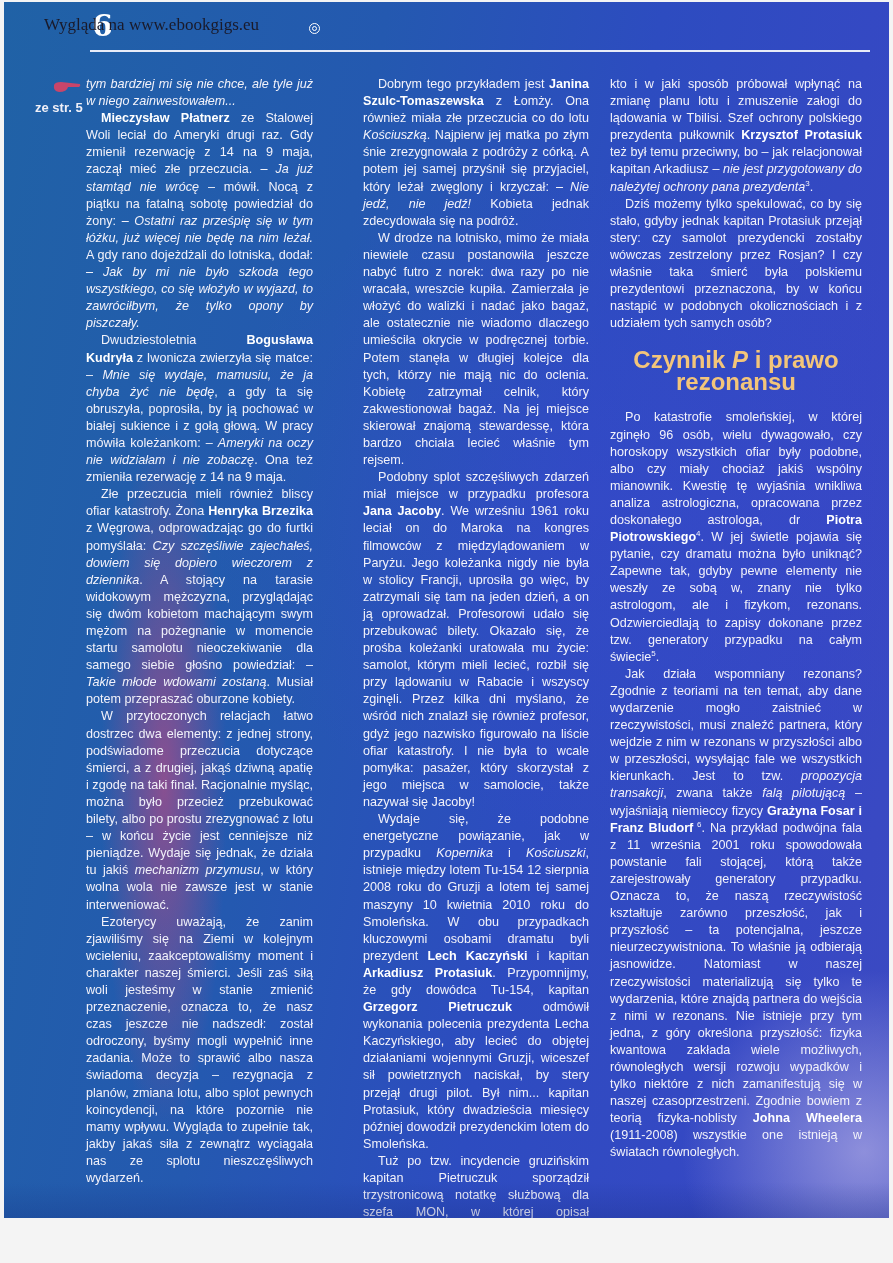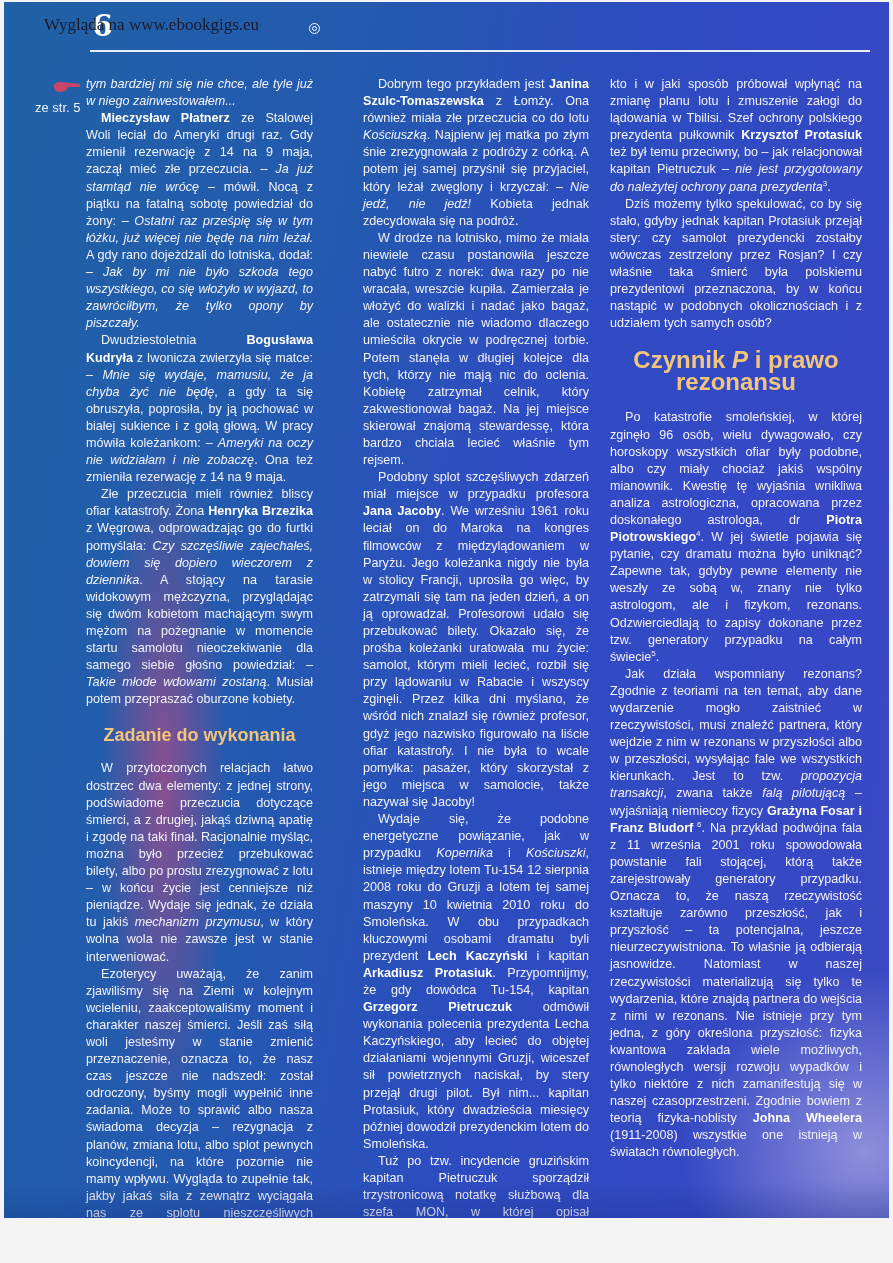--- a/index.html
+++ b/index.html
@@ -41,21 +41,21 @@
     position: absolute; left: 86px; top: 48px; width: 780px; height: 2px; background: #e8ecf8;
   }
   .watermark {
     position: absolute; left: 40px; top: 13px;
     font-family: "Liberation Serif", serif; font-size: 17px; color: #1a1a2a;
   }
   .pointer-icon {
     position: absolute; left: 49px; top: 79px; width: 28px; height: 12px;
   }
   .ref-note {
-    position: absolute; left: 31px; top: 98px; font-size: 13px; color: #f0f0f8;
+    position: absolute; left: 31px; top: 98px; font-size: 13px; color: #f0f0f8; font-weight: bold;
   }
   .col {
     position: absolute; top: 74px; color: #f2f2fa;
     font-size: 12.6px; line-height: 17.1px; text-align: justify;
     hyphens: manual;
   }
   .col p { margin: 0; text-indent: 15px; }
   .col p.noindent { text-indent: 0; }
   .col b { font-weight: bold; color: #ffffff; }
   .col i { font-style: italic; }
@@ -88,35 +88,34 @@
   <svg class="pointer-icon" viewBox="0 0 28 12">
     <path d="M1 4 Q2 1 8 1 L27 3 Q28 5 26 6 L15 6 Q14 11 6 11 Q0 10 1 4 Z" fill="#c8456a"></path>
   </svg>
   <span class="ref-note">ze str. 5</span>
 
   <div class="col" id="col1">
     <p class="noindent"><i>tym bardziej mi się nie chce, ale tyle już w niego zainwestowałem...</i></p>
     <p><b>Mieczysław Płatnerz</b><span> ze Stalowej Woli leciał do Ameryki drugi raz. Gdy zmienił rezerwację z 14 na 9 maja, zaczął mieć złe przeczucia. </span><i>– Ja już stamtąd nie wrócę</i><span> – mówił. Nocą z piątku na fatalną sobotę powiedział do żony: </span><i>– Ostatni raz prześpię się w tym łóżku, już więcej nie będę na nim leżał.</i><span> A gdy rano dojeżdżali do lotniska, dodał: </span><i>– Jak by mi nie było szkoda tego wszystkiego, co się włożyło w wyjazd, to zawróciłbym, że tylko opony by piszczały.</i></p>
     <p><span>Dwudziestoletnia </span><b>Bogusława Kudryła</b><span> z Iwonicza zwierzyła się matce: – </span><i>Mnie się wydaje, mamusiu, że ja chyba żyć nie będę</i><span>, a gdy ta się obruszyła, poprosiła, by ją pochować w białej sukience i z gołą głową. W pracy mówiła koleżankom: – </span><i>Ameryki na oczy nie widziałam i nie zobaczę</i><span>. Ona też zmieniła rezerwację z 14 na 9 maja.</span></p>
     <p><span>Złe przeczucia mieli również bliscy ofiar katastrofy. Żona </span><b>Henryka Brzezika</b><span> z Węgrowa, odprowadzając go do furtki pomyślała: </span><i>Czy szczęśliwie zajechałeś, dowiem się dopiero wieczorem z dziennika</i><span>. A stojący na tarasie widokowym mężczyzna, przyglądając się dwóm kobietom machającym swym mężom na pożegnanie w momencie startu samolotu nieoczekiwanie dla samego siebie głośno powiedział: – </span><i>Takie młode wdowami zostaną</i><span>. Musiał potem przepraszać oburzone kobiety.</span></p>
-    <div class="section-head">Zadanie do wykonania</div>
     <p><span>W przytoczonych relacjach łatwo dostrzec dwa elementy: z jednej strony, podświadome przeczucia dotyczące śmierci, a z drugiej, jakąś dziwną apatię i zgodę na taki finał. Racjonalnie myśląc, można było przecież przebukować bilety, albo po prostu zrezygnować z lotu – w końcu życie jest cenniejsze niż pieniądze. Wydaje się jednak, że działa tu jakiś </span><i>mechanizm przymusu</i><span>, w który wolna wola nie zawsze jest w stanie interweniować.</span></p>
     <p>Ezoterycy uważają, że zanim zjawiliśmy się na Ziemi w kolejnym wcieleniu, zaakceptowaliśmy moment i charakter naszej śmierci. Jeśli zaś siłą woli jesteśmy w stanie zmienić przeznaczenie, oznacza to, że nasz czas jeszcze nie nadszedł: został odroczony, byśmy mogli wypełnić inne zadania. Może to sprawić albo nasza świadoma decyzja – rezygnacja z planów, zmiana lotu, albo splot pewnych koincydencji, na które pozornie nie mamy wpływu. Wygląda to zupełnie tak, jakby jakaś siła z zewnątrz wyciągała nas ze splotu nieszczęśliwych wydarzeń.</p>
   </div>
 
   <div class="col" id="col2">
     <p><span>Dobrym tego przykładem jest </span><b>Janina Szulc-Tomaszewska</b><span> z Łomży. Ona również miała złe przeczucia co do lotu </span><i>Kościuszką</i><span>. Najpierw jej matka po złym śnie zrezygnowała z podróży z córką. A potem jej samej przyśnił się przyjaciel, który leżał zwęglony i krzyczał: </span><i>– Nie jedź, nie jedź!</i><span> Kobieta jednak zdecydowała się na podróż.</span></p>
     <p>W drodze na lotnisko, mimo że miała niewiele czasu postanowiła jeszcze nabyć futro z norek: dwa razy po nie wracała, wreszcie kupiła. Zamierzała je włożyć do walizki i nadać jako bagaż, ale ostatecznie nie wiadomo dlaczego umieściła okrycie w podręcznej torbie. Potem stanęła w długiej kolejce dla tych, którzy nie mają nic do oclenia. Kobietę zatrzymał celnik, który zakwestionował bagaż. Na jej miejsce skierował znajomą stewardessę, która bardzo chciała lecieć właśnie tym rejsem.</p>
     <p><span>Podobny splot szczęśliwych zdarzeń miał miejsce w przypadku profesora </span><b>Jana Jacoby</b><span>. We wrześniu 1961 roku leciał on do Maroka na kongres filmowców z międzylądowaniem w Paryżu. Jego koleżanka nigdy nie była w stolicy Francji, uprosiła go więc, by zatrzymali się tam na jeden dzień, a on ją oprowadzał. Profesorowi udało się przebukować bilety. Okazało się, że prośba koleżanki uratowała mu życie: samolot, którym mieli lecieć, rozbił się przy lądowaniu w Rabacie i wszyscy zginęli. Przez kilka dni myślano, że wśród nich znalazł się również profesor, gdyż jego nazwisko figurowało na liście ofiar katastrofy. I nie była to wcale pomyłka: pasażer, który skorzystał z jego miejsca w samolocie, także nazywał się Jacoby!</span></p>
     <p><span>Wydaje się, że podobne energetyczne powiązanie, jak w przypadku </span><i>Kopernika</i><span> i </span><i>Kościuszki</i><span>, istnieje między lotem Tu-154 12 sierpnia 2008 roku do Gruzji a lotem tej samej maszyny 10 kwietnia 2010 roku do Smoleńska. W obu przypadkach kluczowymi osobami dramatu byli prezydent </span><b>Lech Kaczyński</b><span> i kapitan </span><b>Arkadiusz Protasiuk</b><span>. Przypomnijmy, że gdy dowódca Tu-154, kapitan </span><b>Grzegorz Pietruczuk</b><span> odmówił wykonania polecenia prezydenta Lecha Kaczyńskiego, aby lecieć do objętej działaniami wojennymi Gruzji, wiceszef sił powietrznych naciskał, by stery przejął drugi pilot. Był nim... kapitan Protasiuk, który dwadzieścia miesięcy później dowodził prezydenckim lotem do Smoleńska.</span></p>
     <p>Tuż po tzw. incydencie gruzińskim kapitan Pietruczuk sporządził trzystronicową notatkę służbową dla szefa MON, w której opisał szczegółowo,</p>
   </div>
 
   <div class="col" id="col3">
-    <p class="noindent"><span>kto i w jaki sposób próbował wpłynąć na zmianę planu lotu i zmuszenie załogi do lądowania w Tbilisi. Szef ochrony polskiego prezydenta pułkownik </span><b>Krzysztof Protasiuk</b><span> też był temu przeciwny, bo – jak relacjonował kapitan Pietruczuk – </span><i>nie jest przygotowany do należytej ochrony pana prezydenta</i><sup>3</sup><span>.</span></p>
+    <p class="noindent"><span>kto i w jaki sposób próbował wpłynąć na zmianę planu lotu i zmuszenie załogi do lądowania w Tbilisi. Szef ochrony polskiego prezydenta pułkownik </span><b>Krzysztof Protasiuk</b><span> też był temu przeciwny, bo – jak relacjonował kapitan Arkadiusz – </span><i>nie jest przygotowany do należytej ochrony pana prezydenta</i><sup>3</sup><span>.</span></p>
     <p>Dziś możemy tylko spekulować, co by się stało, gdyby jednak kapitan Protasiuk przejął stery: czy samolot prezydencki zostałby wówczas zestrzelony przez Rosjan? I czy właśnie taka śmierć była polskiemu prezydentowi przeznaczona, by w końcu nastąpić w podobnych okolicznościach i z udziałem tych samych osób?</p>
     <div class="section-head"><span>Czynnik </span><i>P</i><span> i prawo rezonansu</span></div>
     <p><span>Po katastrofie smoleńskiej, w której zginęło 96 osób, wielu dywagowało, czy horoskopy wszystkich ofiar były podobne, albo czy miały chociaż jakiś wspólny mianownik. Kwestię tę wyjaśnia wnikliwa analiza astrologiczna, opracowana przez doskonałego astrologa, dr </span><b>Piotra Piotrowskiego</b><sup>4</sup><span>. W jej świetle pojawia się pytanie, czy dramatu można było uniknąć? Zapewne tak, gdyby pewne elementy nie weszły ze sobą w, znany nie tylko astrologom, ale i fizykom, rezonans. Odzwierciedlają to zapisy dokonane przez tzw. generatory przypadku na całym świecie</span><sup>5</sup><span>.</span></p>
     <p><span>Jak działa wspomniany rezonans? Zgodnie z teoriami na ten temat, aby dane wydarzenie mogło zaistnieć w rzeczywistości, musi znaleźć partnera, który wejdzie z nim w rezonans w przyszłości albo w przeszłości, wysyłając fale we wszystkich kierunkach. Jest to tzw. </span><i>propozycja transakcji</i><span>, zwana także </span><i>falą pilotującą</i><span> – wyjaśniają niemieccy fizycy </span><b>Grażyna Fosar i Franz Bludorf</b><sup> 6</sup><span>. Na przykład podwójna fala z 11 września 2001 roku spowodowała powstanie fali stojącej, którą także zarejestrowały generatory przypadku. Oznacza to, że naszą rzeczywistość kształtuje zarówno przeszłość, jak i przyszłość – ta potencjalna, jeszcze nieurzeczywistniona. To właśnie ją odbierają jasnowidze. Natomiast w naszej rzeczywistości materializują się tylko te wydarzenia, które znajdą partnera do wejścia z nimi w rezonans. Nie istnieje przy tym jedna, z góry określona przyszłość: fizyka kwantowa zakłada wiele możliwych, równoległych wersji rozwoju wypadków i tylko niektóre z nich zamanifestują się w naszej czasoprzestrzeni. Zgodnie bowiem z teorią fizyka-noblisty </span><b>Johna Wheelera</b><span> (1911-2008) wszystkie one istnieją w światach równoległych.</span></p>
   </div>
 
   <div class="bottom-shade"></div>
 </div>
 
 </body></html>

